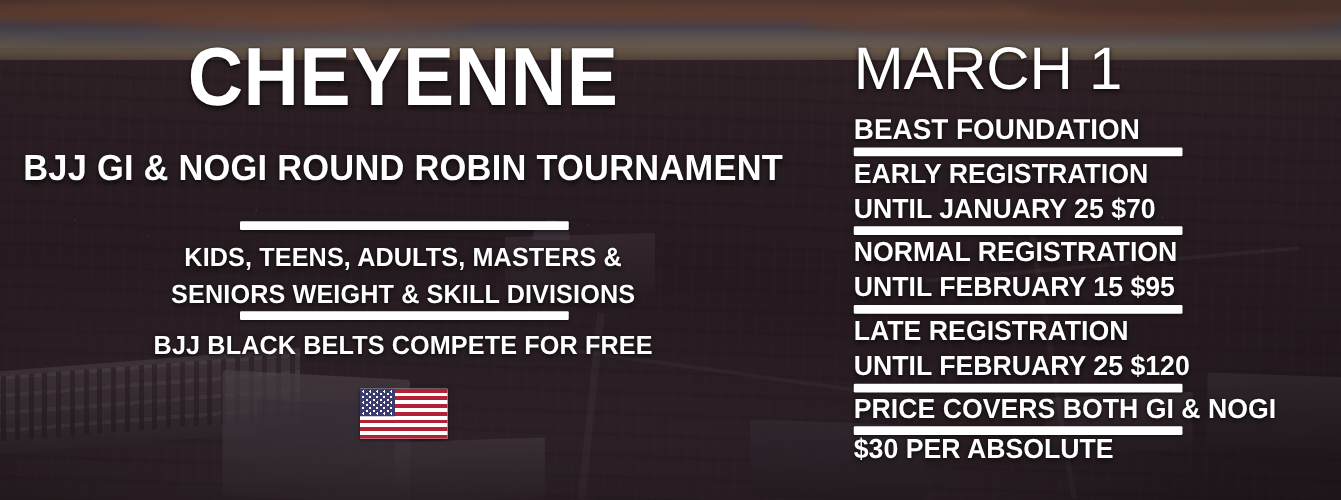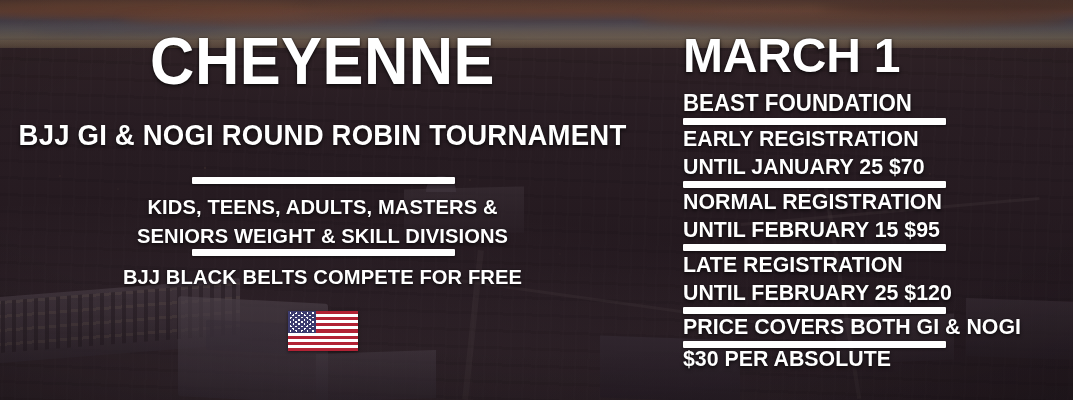--- a/index.html
+++ b/index.html
@@ -218,21 +218,21 @@
       radial-gradient(.95px .95px at 13.8px 19.8px, #fff 98%, transparent),
       radial-gradient(.95px .95px at 19.4px 19.8px, #fff 98%, transparent),
       radial-gradient(.95px .95px at 25.0px 19.8px, #fff 98%, transparent);
   }
 
   
   .right{ position:absolute; left:683px; top:0; width:390px; height:400px; }
 
   .date-title{
     position:absolute; left:0; top:30px;
-    font-size:48px; line-height:52px; font-weight:700; letter-spacing:-.2px;
+    font-size:48px; line-height:52px; font-weight:400; letter-spacing:-.2px;
   }
   .org{
     position:absolute; left:0; top:89px;
     font-size:23px; line-height:28px; font-weight:700;
     transform:scaleX(.97); transform-origin:left center;
   }
   .rule-right{ position:absolute; left:0; width:263px; }
 
   .rline{
     position:absolute; left:0;

